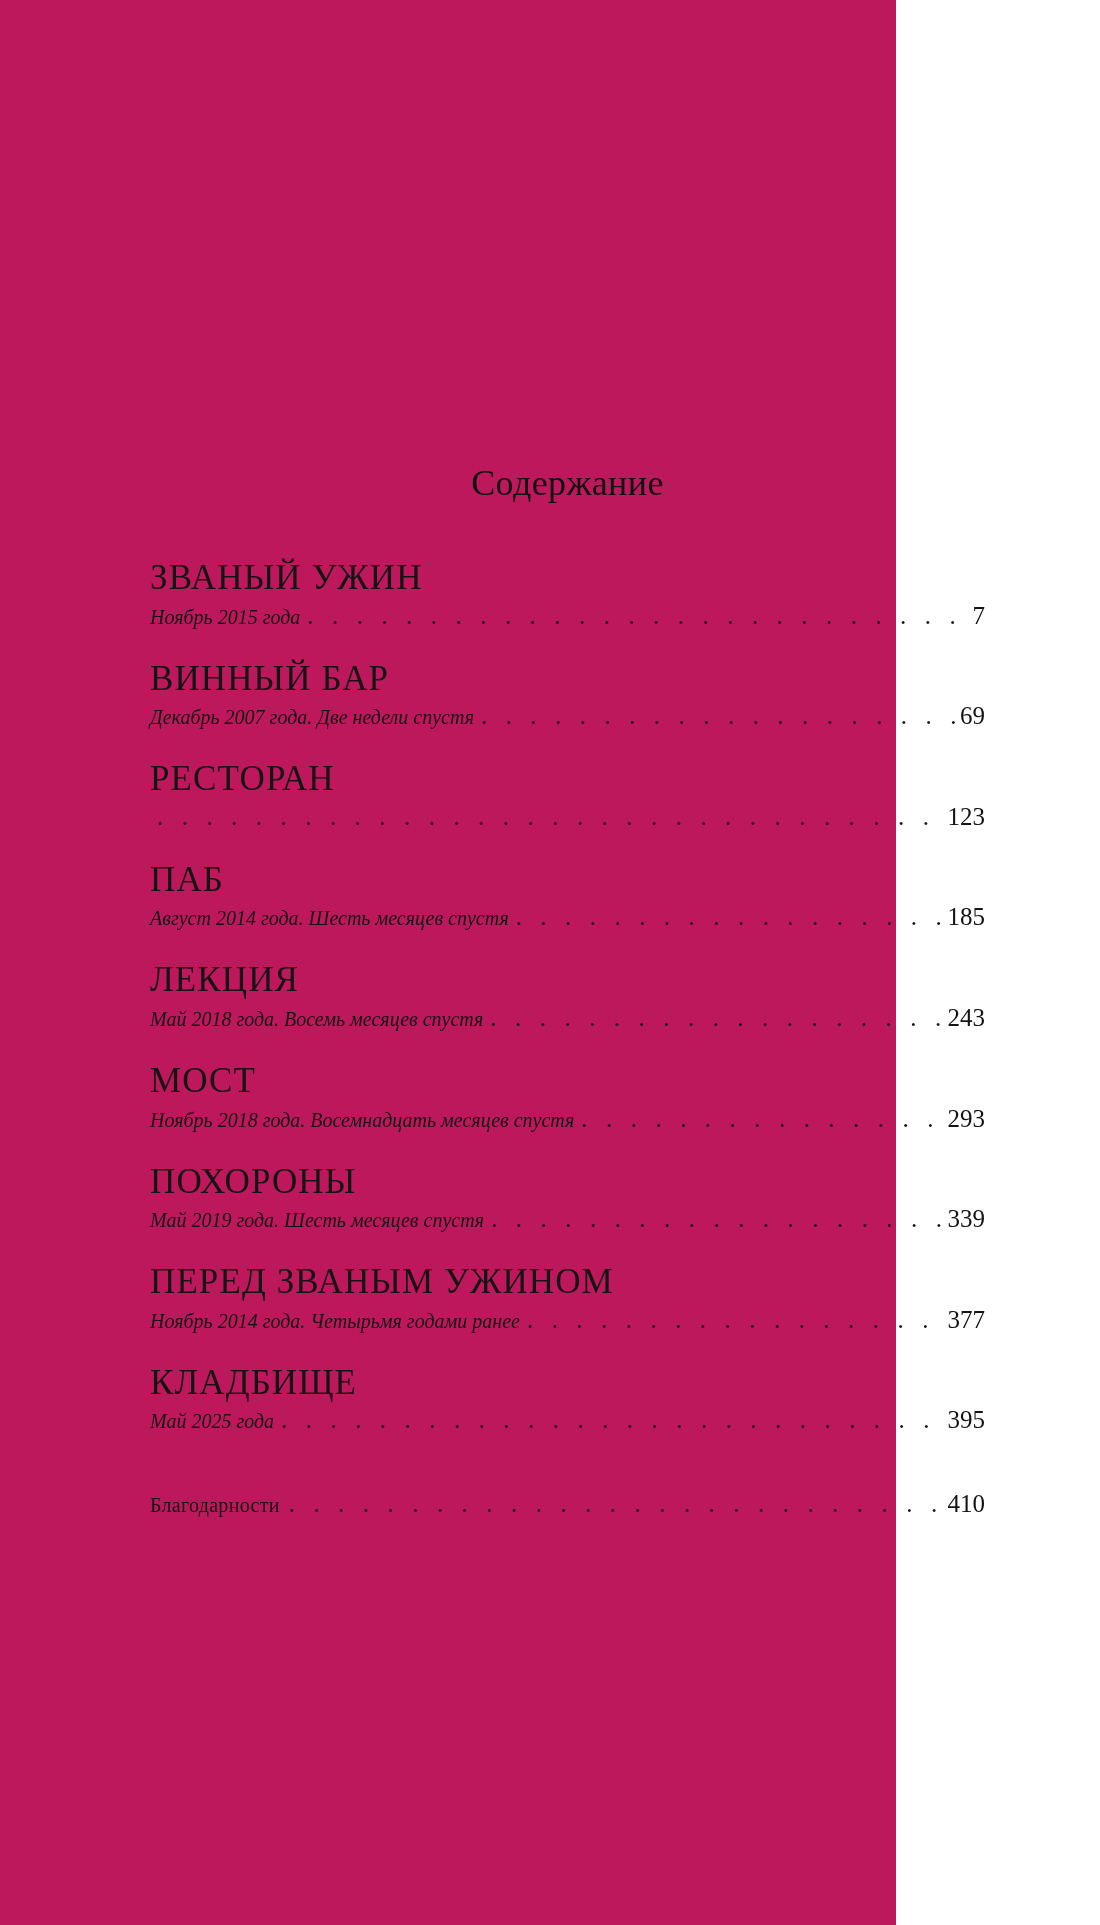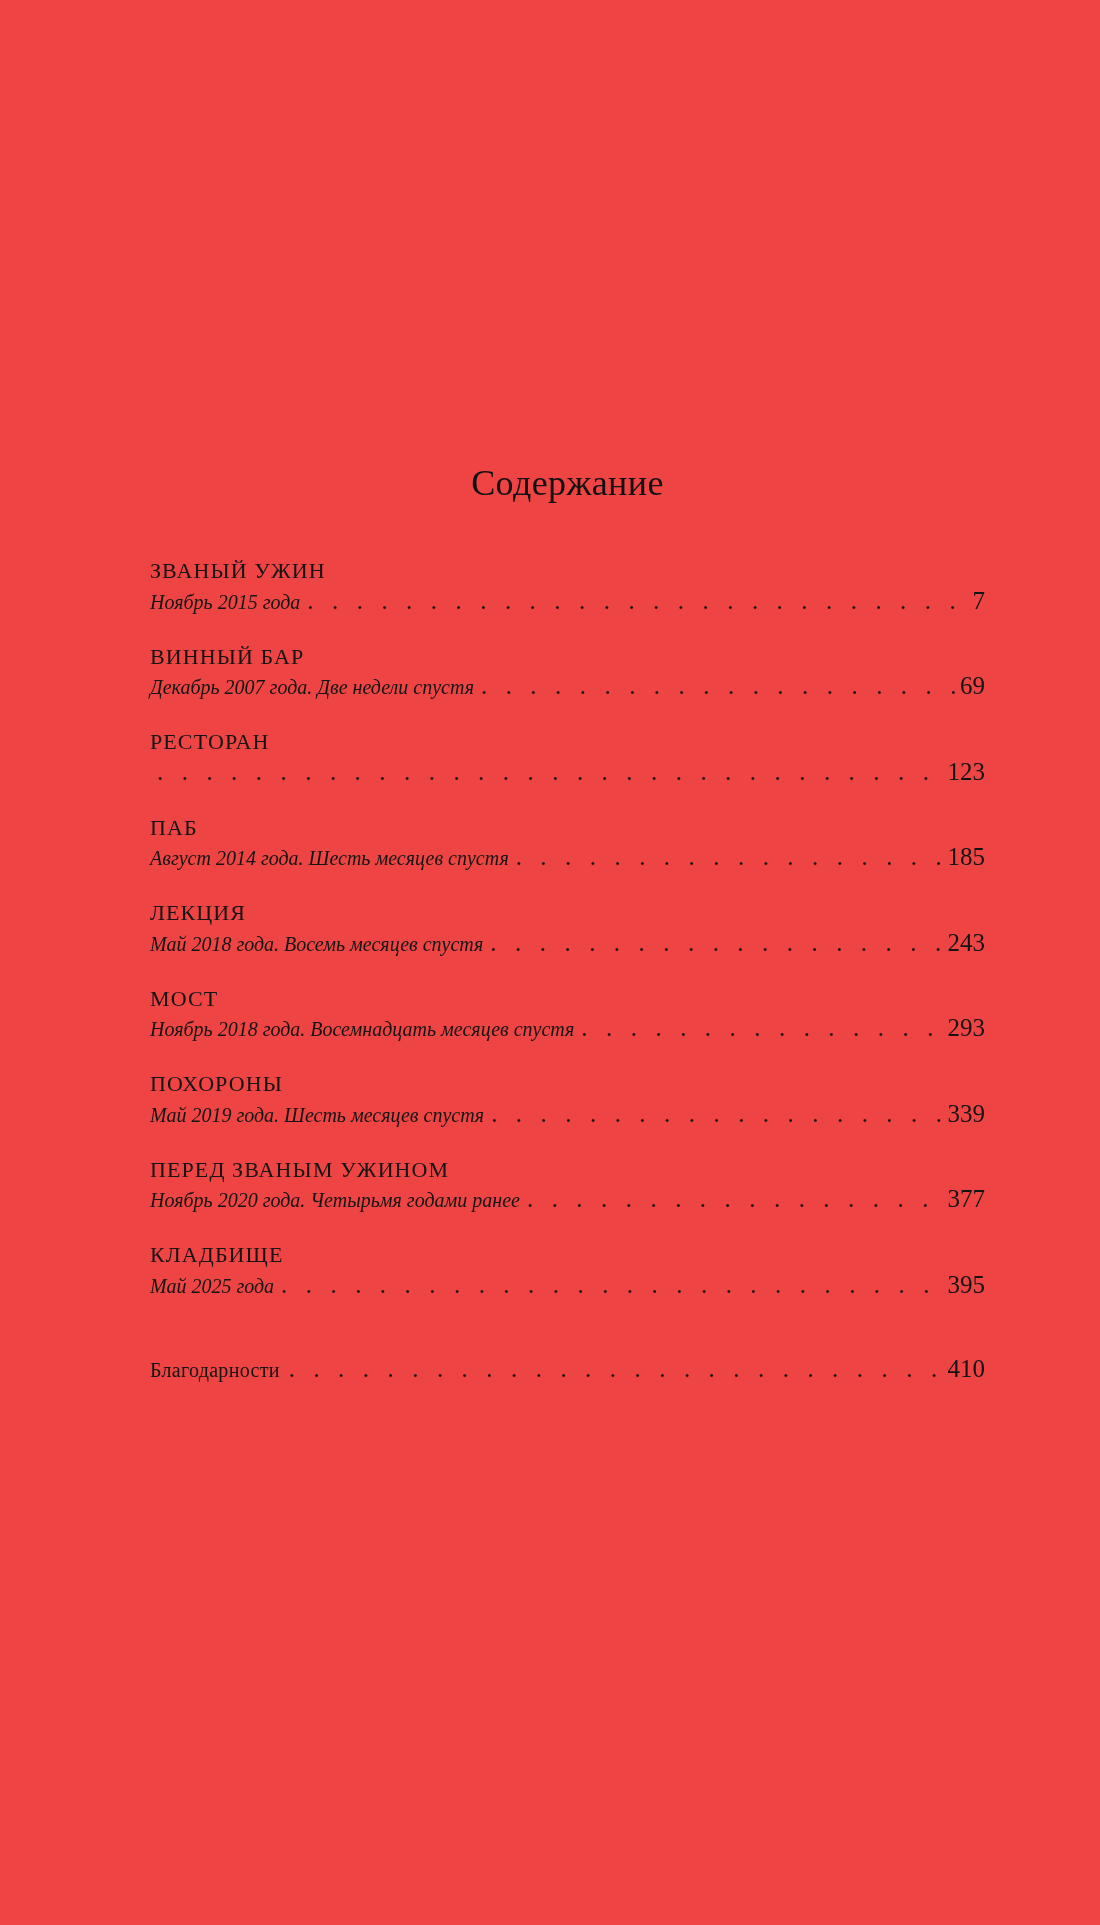--- a/index.html
+++ b/index.html
@@ -10,24 +10,24 @@
   body {
     width: 1100px;
     height: 1925px;
     font-family: "Liberation Serif", "DejaVu Serif", serif;
     color: #1a1a1a;
     -webkit-font-smoothing: antialiased;
   }
 
   .page {
     position: relative;
-    width: 1100px;
+    width: 896px;
     height: 1925px;
     box-sizing: border-box;
-    background: #ef4444;
+    background: #be185d;
     text-decoration: underline;
   }
 
   .content {
     position: absolute;
     left: 150px;
     top: 462px;
     width: 835px;
   }
 
@@ -44,21 +44,21 @@
     margin: 0;
     padding: 0;
     list-style: none;
   }
 
   .toc-entry {
     margin: 0 0 29px 0;
   }
 
   .entry-heading {
-    font-size: 22px;
+    font-size: 35px;
     font-weight: 400;
     letter-spacing: 1.1px;
     color: #141414;
     line-height: 1.16;
     white-space: nowrap;
   }
 
   .entry-line {
     display: flex;
     align-items: baseline;
@@ -179,21 +179,21 @@
         <div class="entry-line">
           <span class="entry-subtitle">Май 2019 года. Шесть месяцев спустя</span>
           <span class="leader"></span>
           <span class="entry-page">339</span>
         </div>
       </li>
 
       <li class="toc-entry">
         <div class="entry-heading">ПЕРЕД ЗВАНЫМ УЖИНОМ</div>
         <div class="entry-line">
-          <span class="entry-subtitle">Ноябрь 2020 года. Четырьмя годами ранее</span>
+          <span class="entry-subtitle">Ноябрь 2014 года. Четырьмя годами ранее</span>
           <span class="leader"></span>
           <span class="entry-page">377</span>
         </div>
       </li>
 
       <li class="toc-entry">
         <div class="entry-heading">КЛАДБИЩЕ</div>
         <div class="entry-line">
           <span class="entry-subtitle">Май 2025 года</span>
           <span class="leader"></span>

